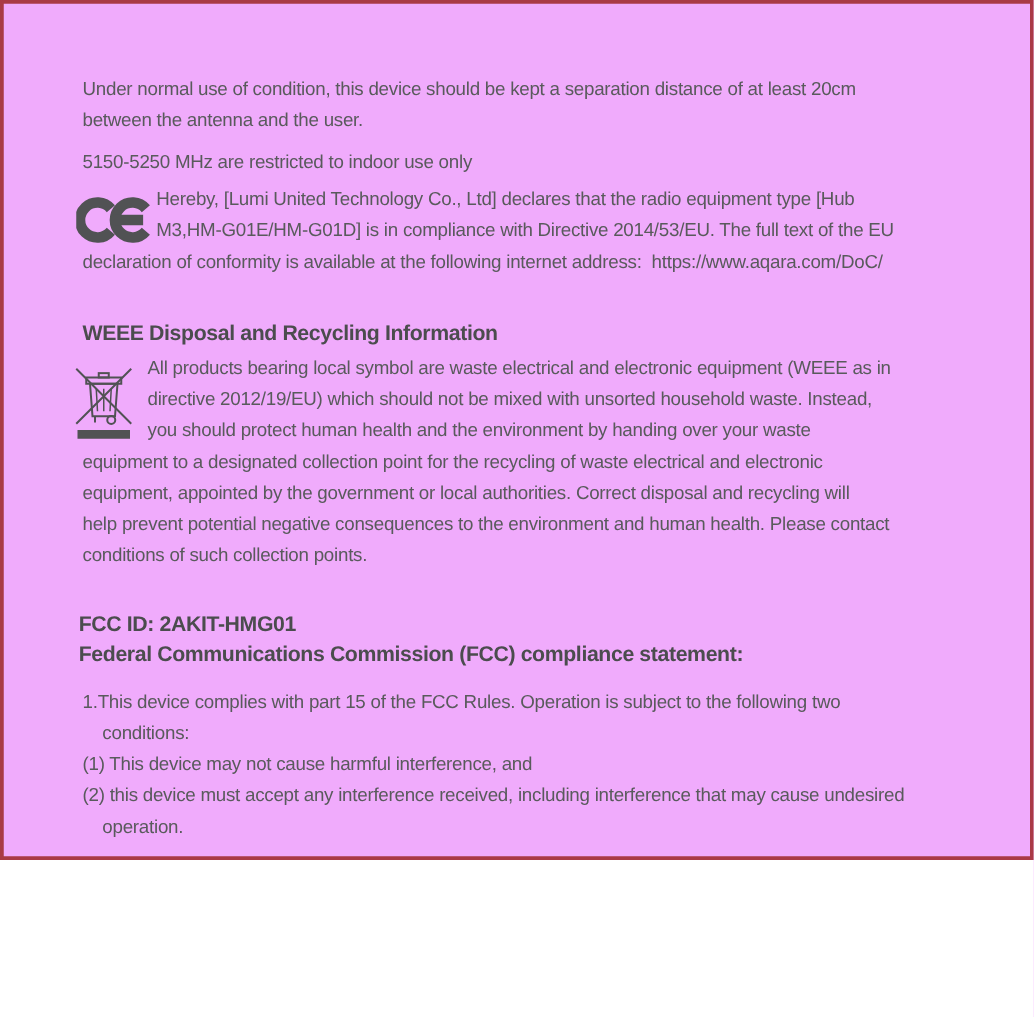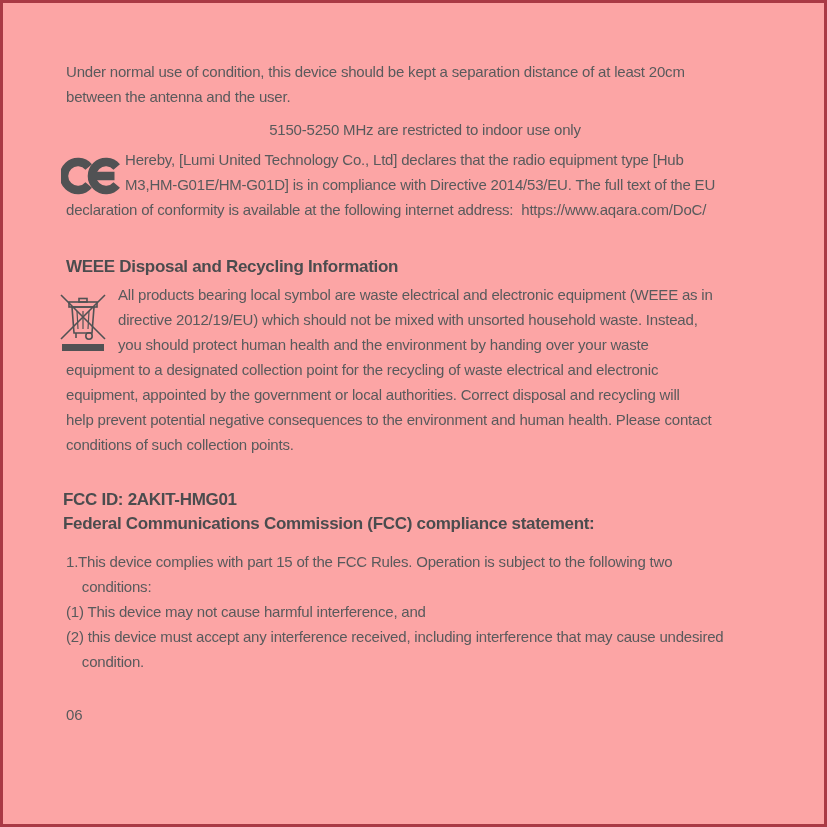--- a/index.html
+++ b/index.html
@@ -8,24 +8,24 @@
     --body:#595a5c;
     --icon:#515254;
   }
   html,body{margin:0;padding:0;background:#ffffff;}
   body{
     font-family:"Liberation Sans","DejaVu Sans",sans-serif;
     -webkit-font-smoothing:antialiased;
   }
   .frame{
     position:relative;
-    width:827px;height:827px;
+    width:827px;height:688px;
     box-sizing:border-box;
     border:3px solid var(--border);
-    background:#fca5a5;
+    background:#f0abfc;
     overflow:hidden;
   }
   .page{
     box-sizing:border-box;
     padding:56px 40px 0 63px;
     color:var(--body);
     font-size:15px;
     line-height:25px;
     letter-spacing:-0.2px;
   }
@@ -33,21 +33,21 @@
   h2{
     margin:0;
     font-size:17px;
     line-height:24px;
     font-weight:bold;
     color:var(--heading);
     letter-spacing:-0.3px;
     white-space:pre;
   }
   .para{margin:0;}
-  #para-restriction{margin-top:8px;text-align:center;}
+  #para-restriction{margin-top:8px;}
   #eu-heading{margin-top:23px;}
   #eu-para{margin-top:5px;}
   #weee-heading{margin-top:33px;}
   #weee-para{margin-top:3px;}
   #fcc-id-heading{margin-top:31px;margin-left:-3px;}
   #fcc-statement-heading{margin-top:0;margin-left:-3px;}
   #fcc-list{margin-top:13px;}
   #page-number{
     margin-top:28px;
     text-align:left;
@@ -133,19 +133,19 @@
 
     <h2 id="fcc-id-heading">FCC ID: 2AKIT-HMG01</h2>
 
     <h2 id="fcc-statement-heading">Federal Communications Commission (FCC) compliance statement:</h2>
 
     <div class="para" id="fcc-list">
         <div class="line">1.This device complies with part 15 of the FCC Rules. Operation is subject to the following two</div>
         <div class="line">    conditions:</div>
         <div class="line">(1) This device may not cause harmful interference, and</div>
         <div class="line">(2) this device must accept any interference received, including interference that may cause undesired</div>
-        <div class="line">    condition.</div>
+        <div class="line">    operation.</div>
       </div>
 
     <div id="page-number">06</div>
 
   </div>
 </div>
 
 </body></html>

